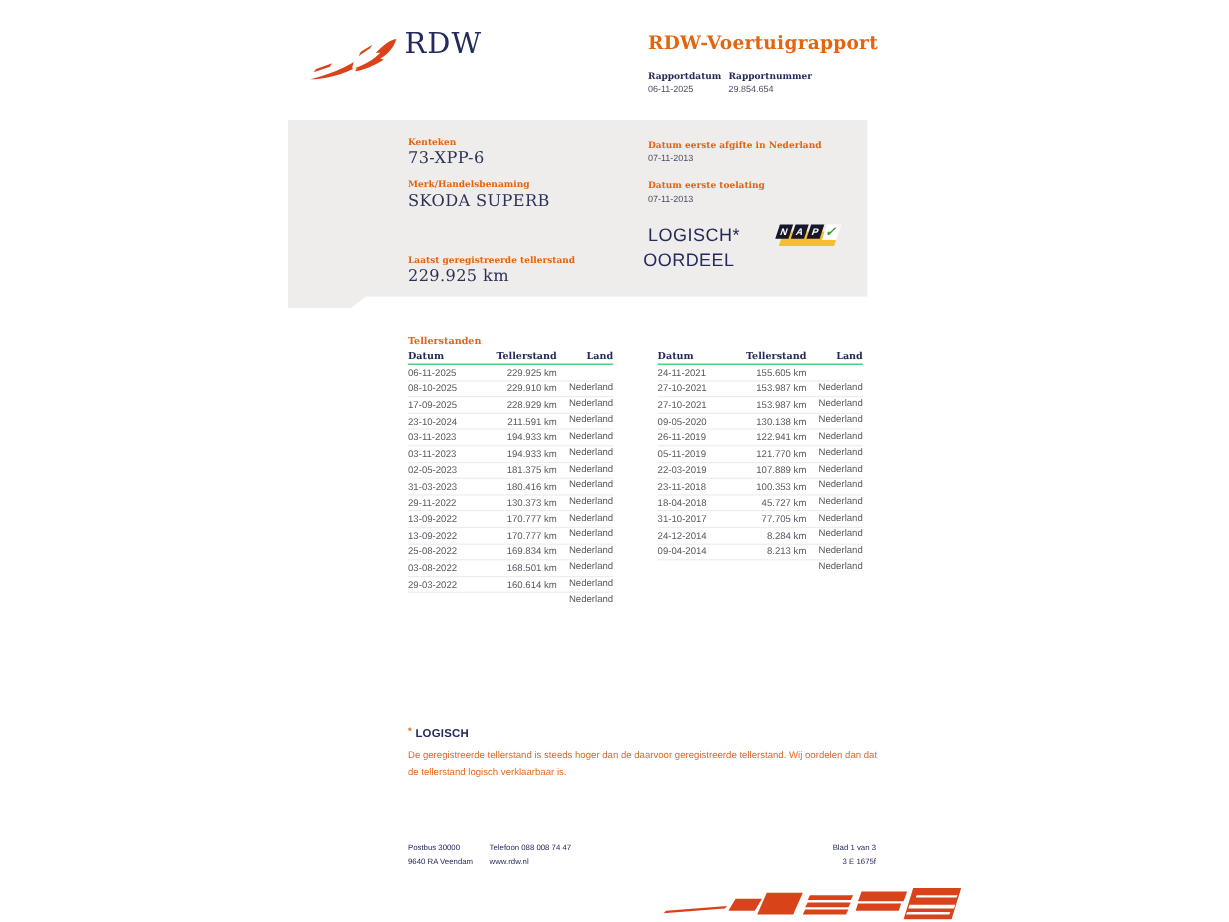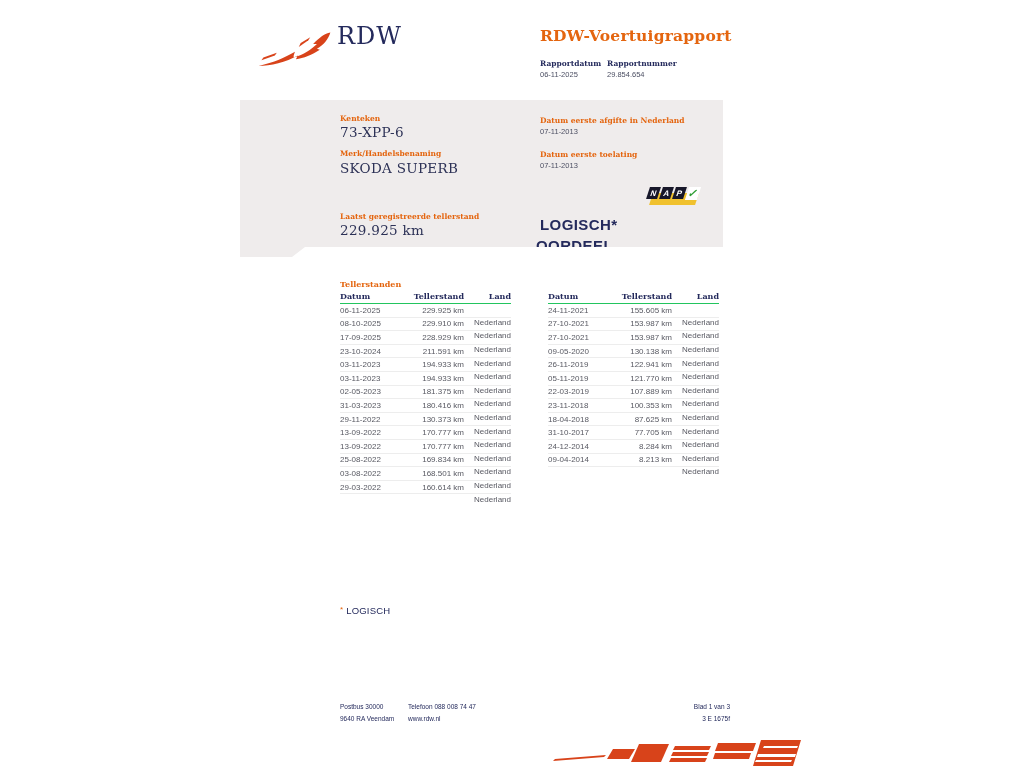--- a/index.html
+++ b/index.html
@@ -36,22 +36,22 @@
   .field-label {
     font-family:"DejaVu Serif", serif; font-weight:bold;
     font-size:7.5px; color:#e4650f;
   }
   .field-value-lg {
     font-family:"DejaVu Serif", serif; font-size:13.5px; color:#2c3156;
     letter-spacing:0.3px;
   }
   .field-value-sm { font-size:7.5px; color:#4c4f63; }
   .verdict {
-    font-family:"Liberation Sans", sans-serif; font-weight:bold;
-    font-size:15px; color:#242a5c; letter-spacing:0.4px;margin-top:28px;
+    font-family:"Liberation Sans", sans-serif; font-weight:normal;
+    font-size:15px; color:#242a5c; letter-spacing:0.4px;
   }
 
   
   #nap-logo { left:408px; top:86px; width:52px; height:24px; }
   #nap-yellow {
     position:absolute; left:3px; top:7px; width:46px; height:12px;
     background:#f0c12e; transform:skewX(-18deg);
   }
   .nap-box {
     position:absolute; top:1px; width:11px; height:12px;
@@ -86,21 +86,21 @@
     border-bottom:1px solid #ededed;
     font-size:8px; color:#585962;
   }
   .c-datum { width:60px; text-align:left; }
   .c-tell  { width:64px; text-align:right; }
   .c-land  { flex:1; text-align:right;margin-top:24px; }
 
   
   #footnote { left:340px; top:605px; width:392px; }
   #footnote-head {
-    font-family:"Liberation Sans", sans-serif; font-weight:normal;
+    font-family:"Liberation Sans", sans-serif; font-weight:bold;
     font-size:9.5px; color:#242a5c; letter-spacing:0.2px;
   }
   #footnote-head .star { color:#e4650f; font-size:8px; vertical-align:2px; }
   #footnote-text {
     margin-top:6px; font-size:8px; line-height:14px; color:#e2691f;
   }
 
   
   .footer-col { top:701px; font-size:6.5px; color:#242a5c; line-height:12px; }
   #footer-right { text-align:right; }
@@ -277,21 +277,21 @@
             <span class="c-tell">107.889 km</span>
             <span class="c-land">Nederland</span>
           </div>
           <div class="tbl-row">
             <span class="c-datum">23-11-2018</span>
             <span class="c-tell">100.353 km</span>
             <span class="c-land">Nederland</span>
           </div>
           <div class="tbl-row">
             <span class="c-datum">18-04-2018</span>
-            <span class="c-tell">87.625 km</span>
+            <span class="c-tell">45.727 km</span>
             <span class="c-land">Nederland</span>
           </div>
           <div class="tbl-row">
             <span class="c-datum">31-10-2017</span>
             <span class="c-tell">77.705 km</span>
             <span class="c-land">Nederland</span>
           </div>
           <div class="tbl-row">
             <span class="c-datum">24-12-2014</span>
             <span class="c-tell">8.284 km</span>
@@ -304,20 +304,21 @@
           </div>
         </div>
     </div>
   </div>
 
   <div id="footnote" class="abs">
     <div id="footnote-head">
       <span class="star">*</span>
       <span>LOGISCH</span>
     </div>
+    <div id="footnote-text">De geregistreerde tellerstand is steeds hoger dan de daarvoor geregistreerde tellerstand. Wij oordelen dan dat de tellerstand logisch verklaarbaar is.</div>
   </div>
 
   <div class="abs footer-col" style="left:340px;">
     <div>Postbus 30000</div>
     <div>9640 RA Veendam</div>
   </div>
   <div class="abs footer-col" style="left:408px;">
     <div>Telefoon 088 008 74 47</div>
     <div>www.rdw.nl</div>
   </div>

